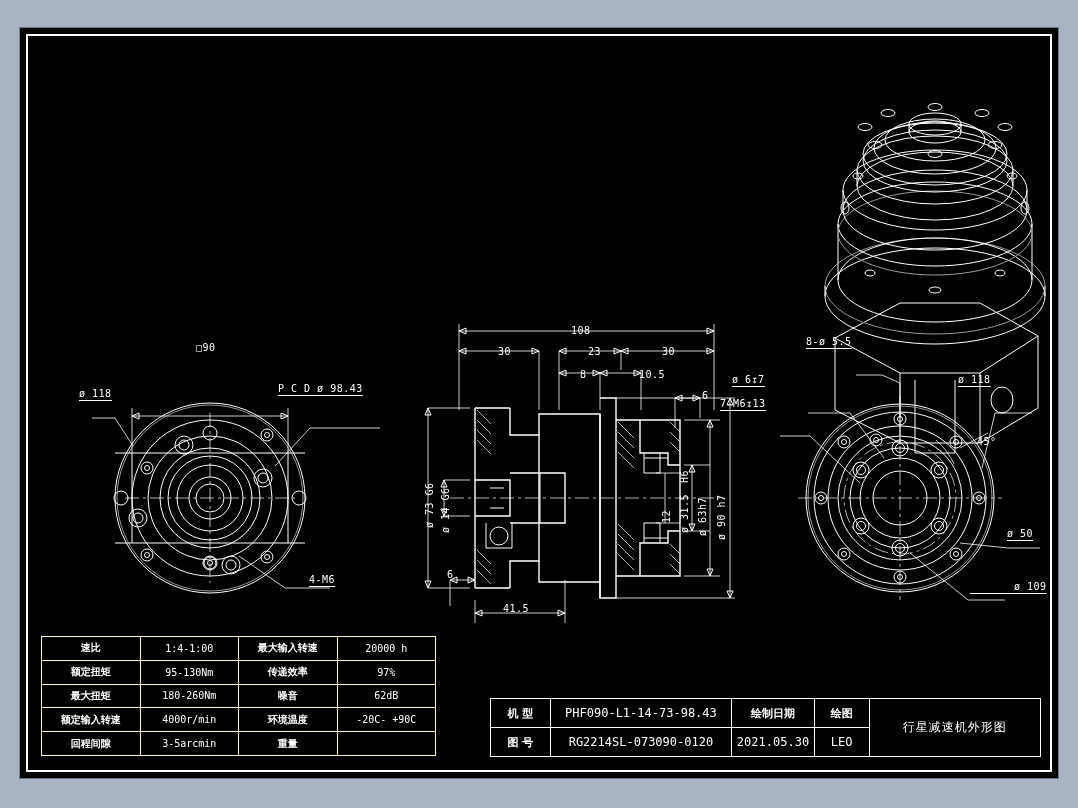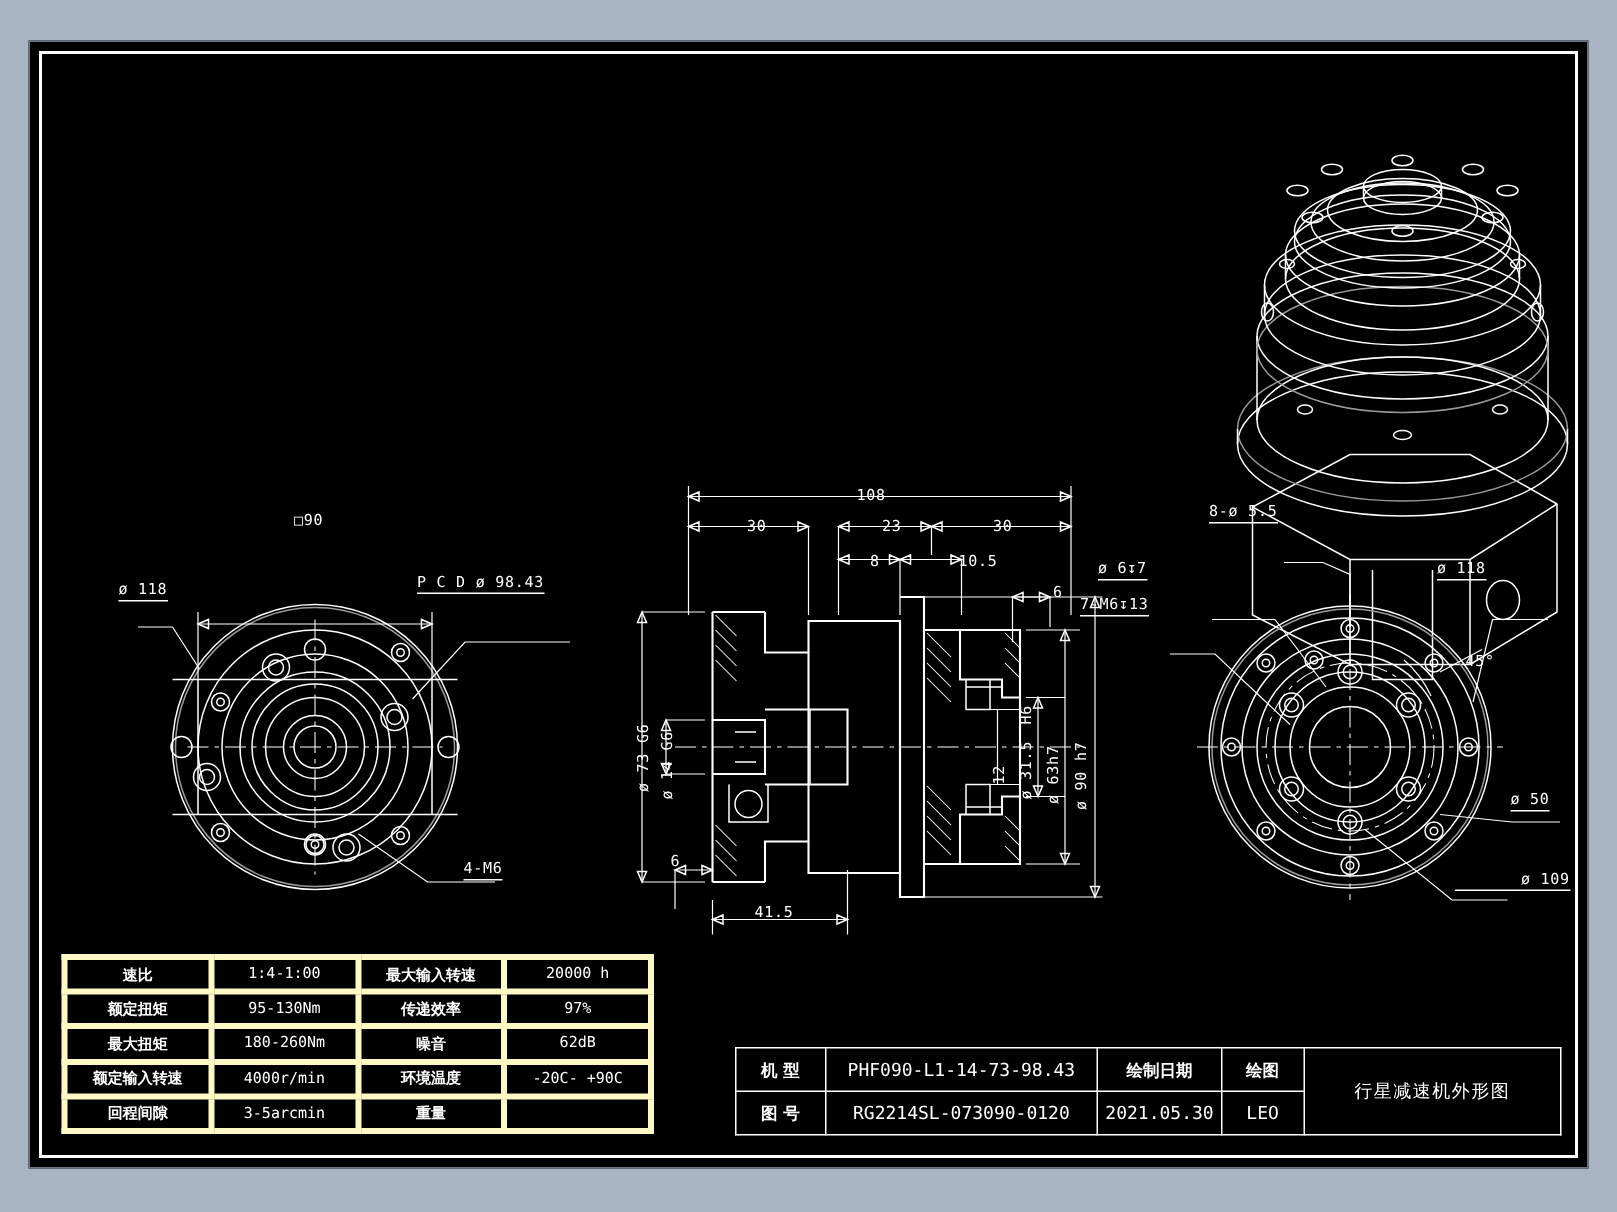--- a/index.html
+++ b/index.html
@@ -32,21 +32,21 @@
     font-size:10px;white-space:nowrap;letter-spacing:0.5px;
   }
   .txt.ul{border-bottom:1px solid #fff;padding-bottom:1px;}
   .vert{transform-origin:0 0;}
   
   #spec-table{
     position:absolute;left:21px;top:608px;width:395px;height:120px;
     border-collapse:collapse;
   }
   #spec-table td{
-    border:4px solid #fef9c3;
+    border:1px solid #fef9c3;
     color:#ffffff;text-align:center;height:19px;padding:0;
     font-family:"DejaVu Sans Mono","Liberation Mono",monospace;font-size:10px;
   }
   #spec-table td.lbl{
     font-family:"DejaVu Sans","Liberation Sans",sans-serif;
     font-weight:bold;font-size:10px;width:25%;
   }
   #spec-table td.val{width:25%;}
   
   #title-block{

